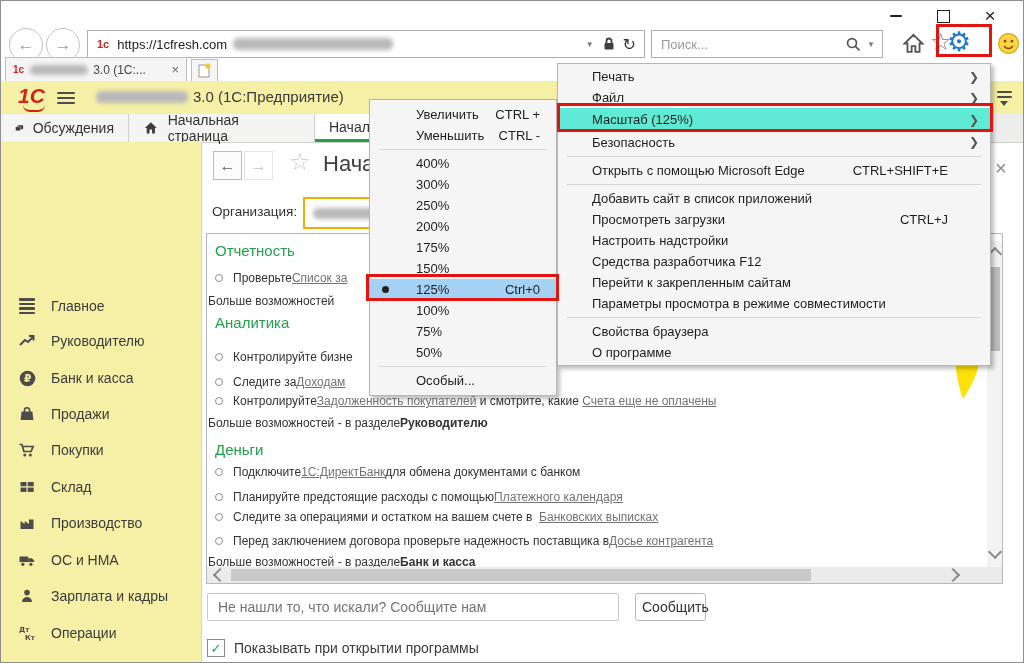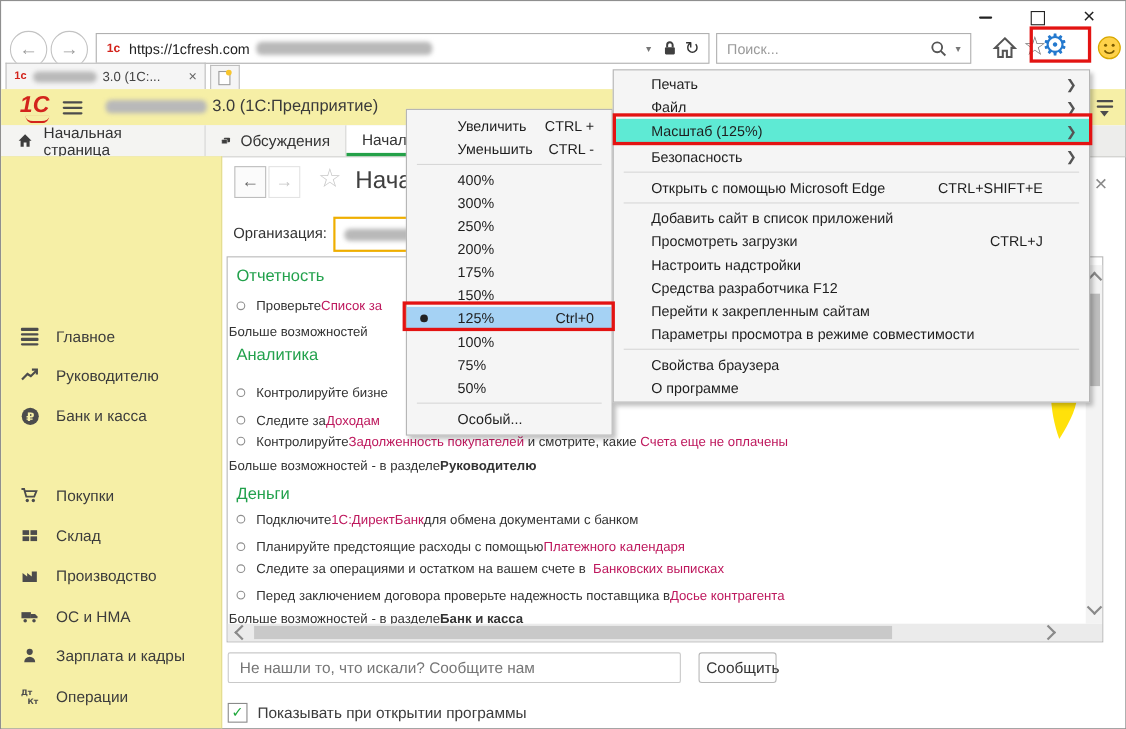--- a/index.html
+++ b/index.html
@@ -19,21 +19,21 @@
   .ftab{display:flex;align-items:center;gap:9px;font-size:14px;color:#333;border-right:1px solid #cfcfcd;
         padding:0 14px;height:100%;box-sizing:border-box;background:#f4f4f2;}
   .ftab.active{background:#fff;border-bottom:3px solid #24a148;}
   .sidebar{background:#f6efa6;}
   .sitem{position:absolute;left:0;width:200px;height:30px;display:flex;align-items:center;}
   .sitem .ic{position:absolute;left:16px;width:20px;height:20px;display:flex;align-items:center;justify-content:center;}
   .sitem .lb{position:absolute;left:50px;font-size:14px;color:#3c3c3c;white-space:nowrap;}
   .green-h{color:#22a14c;font-size:15px;}
   .cline{position:absolute;left:214px;height:18px;display:flex;align-items:center;font-size:12px;color:#333;white-space:nowrap;}
   .bullet{display:inline-block;width:6px;height:6px;border:1.5px solid #8f8f8f;border-radius:50%;margin-right:10px;flex:0 0 auto;}
-  a.lnk{color:#be185d;cursor:pointer;}
+  a.lnk{color:#737373;text-decoration:underline;cursor:pointer;}
   .bold{font-weight:bold;}
   
   .menu{background:#f5f5f5;border:1px solid #b6b6b6;box-shadow:3px 3px 4px rgba(0,0,0,.25);box-sizing:border-box;z-index:10;}
   .mi{position:relative;display:flex;align-items:center;font-size:13px;color:#1e1e1e;padding-left:34px;box-sizing:border-box;}
   .mi .sc{position:absolute;right:42px;}
   .mi .arr{position:absolute;right:11px;color:#555;font-size:12px;}
   .mi.hl{background:#5eead4;}
   .msep{height:1px;background:#d7d7d7;margin:3px 9px;}
   .redbox{position:absolute;border:3px solid #e31312;z-index:20;pointer-events:none;box-sizing:border-box;}
   .zi{position:relative;display:flex;align-items:center;font-size:13px;color:#1e1e1e;padding-left:46px;height:21px;box-sizing:border-box;}
@@ -130,32 +130,32 @@
     <span class="abs txt" style="left:192px;top:7px;font-size:15px;color:#3a3a3a;">3.0 (1С:Предприятие)</span>
     <span class="abs" style="left:996px;top:7px;">
       <span class="hbar" style="display:block;width:15px;margin:2.5px 0;"></span>
       <span class="hbar" style="display:block;width:15px;margin:2.5px 0;"></span>
       <span style="display:block;width:0;height:0;border-left:4px solid transparent;border-right:4px solid transparent;border-top:5px solid #4c4c4c;margin:2px 0 0 3px;"></span>
     </span>
   </div>
 
   <div class="abs formtabs" style="left:0;top:113px;width:1024px;height:28px;">
     <div style="display:flex;height:100%;">
-      <div class="ftab" style="width:186px;">
-        <svg width="16" height="16" viewBox="0 0 16 16">
-            <path d="M8 2 L14 8 H12.2 V13.6 H9.3 V9.6 H6.7 V13.6 H3.8 V8 H2 Z" fill="#3d3d3d"></path>
-          </svg>
-        <span>Начальная страница</span>
-      </div>
       <div class="ftab" style="width:128px;">
         <svg width="17" height="15" viewBox="0 0 17 15">
             <rect x="5" y="1" width="11" height="8" rx="1.5" fill="#3d3d3d"></rect>
             <rect x="1" y="4" width="10" height="8" rx="1.5" fill="#3d3d3d" stroke="#ededeb" stroke-width="1"></rect>
           </svg>
         <span>Обсуждения</span>
+      </div>
+      <div class="ftab" style="width:186px;">
+        <svg width="16" height="16" viewBox="0 0 16 16">
+            <path d="M8 2 L14 8 H12.2 V13.6 H9.3 V9.6 H6.7 V13.6 H3.8 V8 H2 Z" fill="#3d3d3d"></path>
+          </svg>
+        <span>Начальная страница</span>
       </div>
       <div class="ftab active" style="width:60px;">
         <span>Начал</span>
       </div>
     </div>
   </div>
 
   <div class="abs sidebar" style="left:0;top:141px;width:200px;height:522px;border-right:1px solid #e4dc90;">
     <div class="sitem" style="top:149px;">
       <span class="ic">
@@ -179,20 +179,29 @@
     </div>
     <div class="sitem" style="top:221px;">
       <span class="ic">
           <svg width="17" height="17" viewBox="0 0 16 16">
             <circle cx="8" cy="8" r="7.3" fill="#4c4c4c"></circle>
             <text x="4.6" y="11.6" font-size="10" font-weight="bold" fill="#f6efa6" font-family="DejaVu Sans">₽</text>
           </svg>
         </span>
       <span class="lb">Банк и касса</span>
     </div>
+    <div class="sitem" style="top:257px;">
+      <span class="ic">
+          <svg width="16" height="16" viewBox="0 0 16 16">
+            <path d="M2.6 5.5 h10.8 l1 8.6 H1.6 Z" fill="#4c4c4c"></path>
+            <path d="M5.5 6 V4.2 a2.5 2.5 0 0 1 5 0 V6" stroke="#4c4c4c" stroke-width="1.6" fill="none"></path>
+          </svg>
+        </span>
+      <span class="lb">Продажи</span>
+    </div>
     <div class="sitem" style="top:293px;">
       <span class="ic">
           <svg width="18" height="16" viewBox="0 0 17 16">
             <path d="M1 2.5 h2.4 l2 7 h7.2 l2-5 H4.3" stroke="#4c4c4c" stroke-width="1.7" fill="none"></path>
             <circle cx="6.3" cy="13" r="1.5" fill="#4c4c4c"></circle>
             <circle cx="11.8" cy="13" r="1.5" fill="#4c4c4c"></circle>
           </svg>
         </span>
       <span class="lb">Покупки</span>
     </div>

